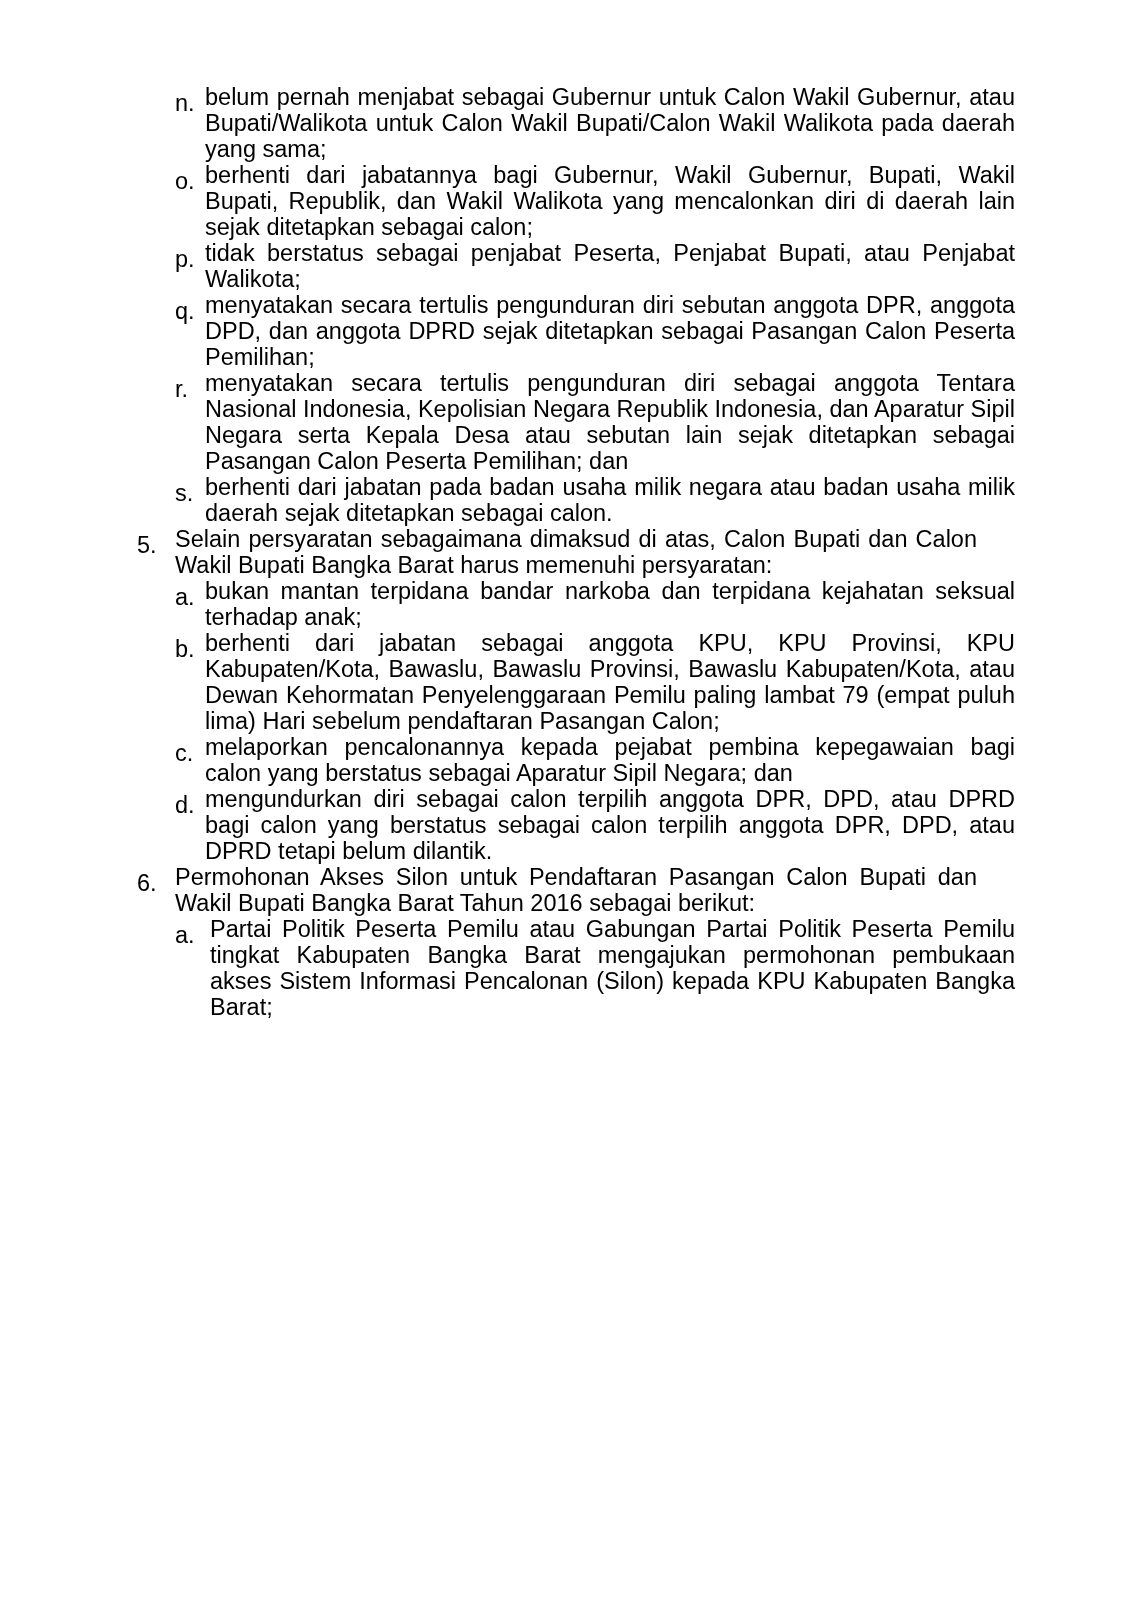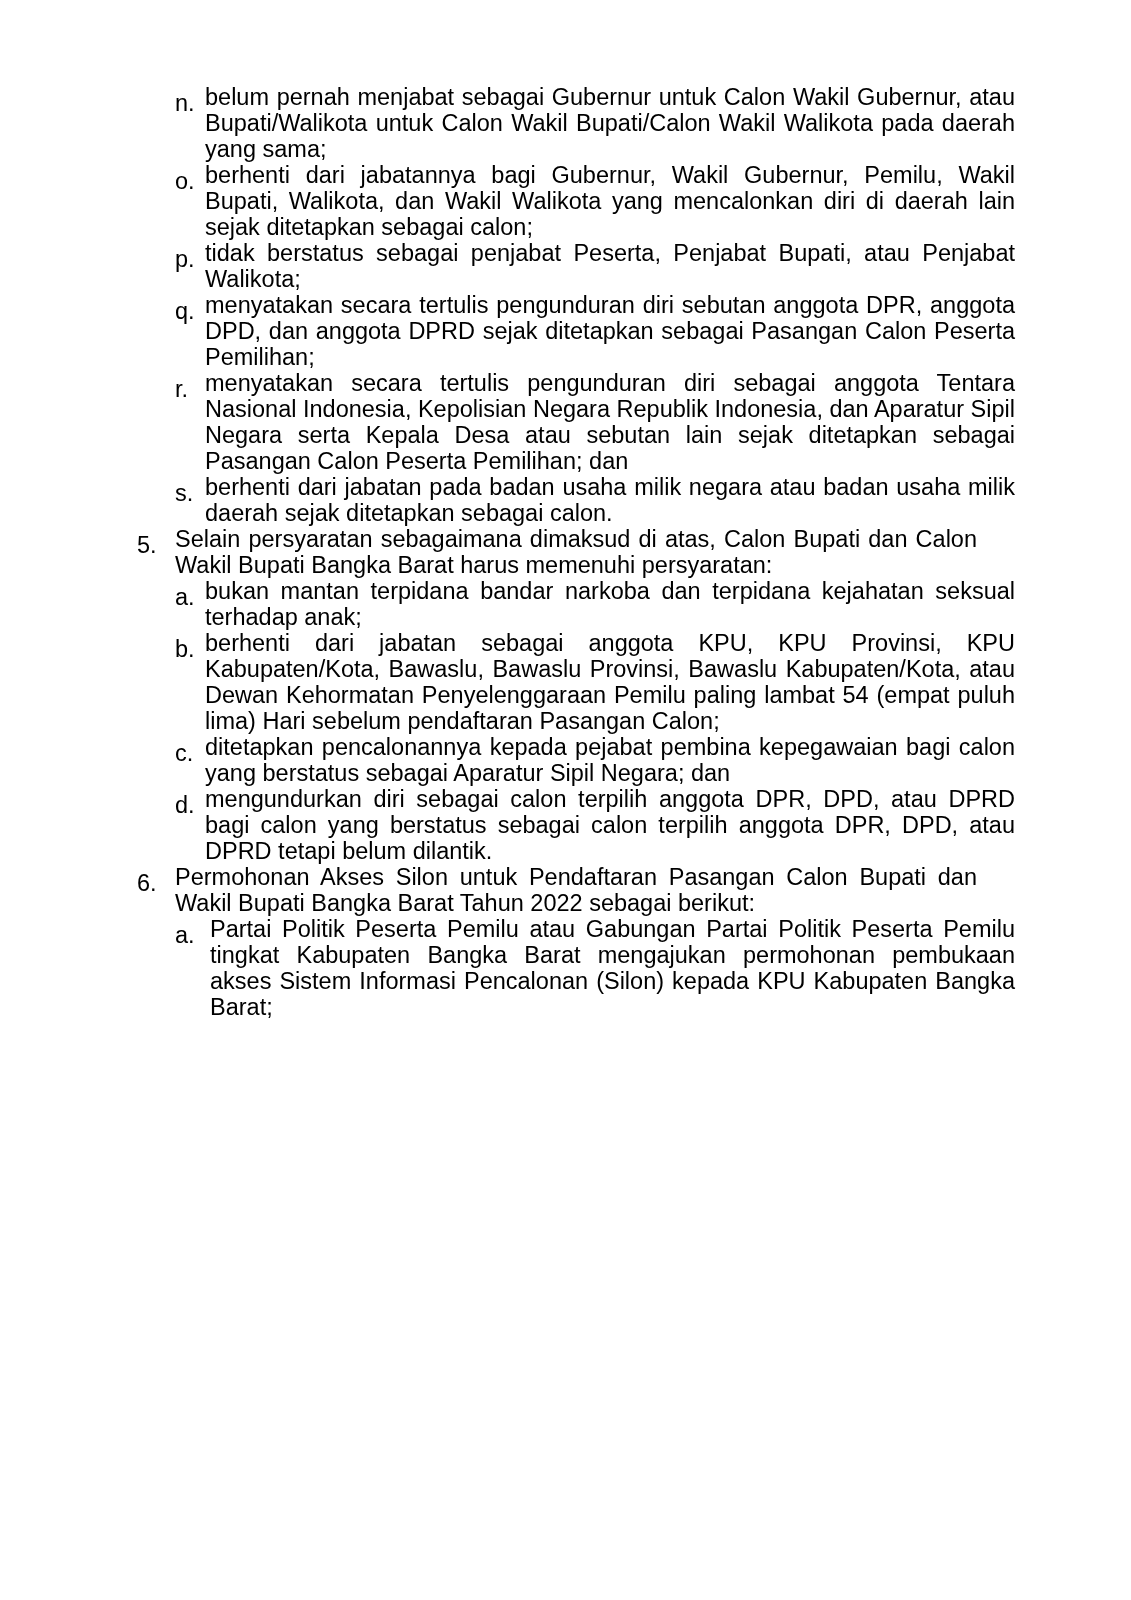--- a/index.html
+++ b/index.html
@@ -77,21 +77,21 @@
 <body>
 
 <div class="page">
   <div class="content" id="content-root">
       <div class="item lvl2">
         <div class="marker">n.</div>
         <div class="body">belum pernah menjabat sebagai Gubernur untuk Calon Wakil Gubernur, atau Bupati/Walikota untuk Calon Wakil Bupati/Calon Wakil Walikota pada daerah yang sama;</div>
       </div>
       <div class="item lvl2">
         <div class="marker">o.</div>
-        <div class="body">berhenti dari jabatannya bagi Gubernur, Wakil Gubernur, Pemilu, Wakil Bupati, Walikota, dan Wakil Walikota yang mencalonkan diri di daerah lain sejak ditetapkan sebagai calon;</div>
+        <div class="body">berhenti dari jabatannya bagi Gubernur, Wakil Gubernur, Bupati, Wakil Bupati, Republik, dan Wakil Walikota yang mencalonkan diri di daerah lain sejak ditetapkan sebagai calon;</div>
       </div>
       <div class="item lvl2">
         <div class="marker">p.</div>
         <div class="body">tidak berstatus sebagai penjabat Peserta, Penjabat Bupati, atau Penjabat Walikota;</div>
       </div>
       <div class="item lvl2">
         <div class="marker">q.</div>
         <div class="body">menyatakan secara tertulis pengunduran diri sebutan anggota DPR, anggota DPD, dan anggota DPRD sejak ditetapkan sebagai Pasangan Calon Peserta Pemilihan;</div>
       </div>
       <div class="item lvl2">
@@ -105,32 +105,32 @@
       <div class="item lvl1">
         <div class="marker">5.</div>
         <div class="body">Selain persyaratan sebagaimana dimaksud di atas, Calon Bupati dan Calon Wakil Bupati Bangka Barat harus memenuhi persyaratan:</div>
       </div>
       <div class="item lvl2">
         <div class="marker">a.</div>
         <div class="body">bukan mantan terpidana bandar narkoba dan terpidana kejahatan seksual terhadap anak;</div>
       </div>
       <div class="item lvl2">
         <div class="marker">b.</div>
-        <div class="body">berhenti dari jabatan sebagai anggota KPU, KPU Provinsi, KPU Kabupaten/Kota, Bawaslu, Bawaslu Provinsi, Bawaslu Kabupaten/Kota, atau Dewan Kehormatan Penyelenggaraan Pemilu paling lambat 54 (empat puluh lima) Hari sebelum pendaftaran Pasangan Calon;</div>
+        <div class="body">berhenti dari jabatan sebagai anggota KPU, KPU Provinsi, KPU Kabupaten/Kota, Bawaslu, Bawaslu Provinsi, Bawaslu Kabupaten/Kota, atau Dewan Kehormatan Penyelenggaraan Pemilu paling lambat 79 (empat puluh lima) Hari sebelum pendaftaran Pasangan Calon;</div>
       </div>
       <div class="item lvl2">
         <div class="marker">c.</div>
-        <div class="body">ditetapkan pencalonannya kepada pejabat pembina kepegawaian bagi calon yang berstatus sebagai Aparatur Sipil Negara; dan</div>
+        <div class="body">melaporkan pencalonannya kepada pejabat pembina kepegawaian bagi calon yang berstatus sebagai Aparatur Sipil Negara; dan</div>
       </div>
       <div class="item lvl2">
         <div class="marker">d.</div>
         <div class="body">mengundurkan diri sebagai calon terpilih anggota DPR, DPD, atau DPRD bagi calon yang berstatus sebagai calon terpilih anggota DPR, DPD, atau DPRD tetapi belum dilantik.</div>
       </div>
       <div class="item lvl1">
         <div class="marker">6.</div>
-        <div class="body">Permohonan Akses Silon untuk Pendaftaran Pasangan Calon Bupati dan Wakil Bupati Bangka Barat Tahun 2022 sebagai berikut:</div>
+        <div class="body">Permohonan Akses Silon untuk Pendaftaran Pasangan Calon Bupati dan Wakil Bupati Bangka Barat Tahun 2016 sebagai berikut:</div>
       </div>
       <div class="item lvl2 wide">
         <div class="marker">a.</div>
         <div class="body">Partai Politik Peserta Pemilu atau Gabungan Partai Politik Peserta Pemilu tingkat Kabupaten Bangka Barat mengajukan permohonan pembukaan akses Sistem Informasi Pencalonan (Silon) kepada KPU Kabupaten Bangka Barat;</div>
       </div>
     </div>
 </div>
 
 </body></html>

